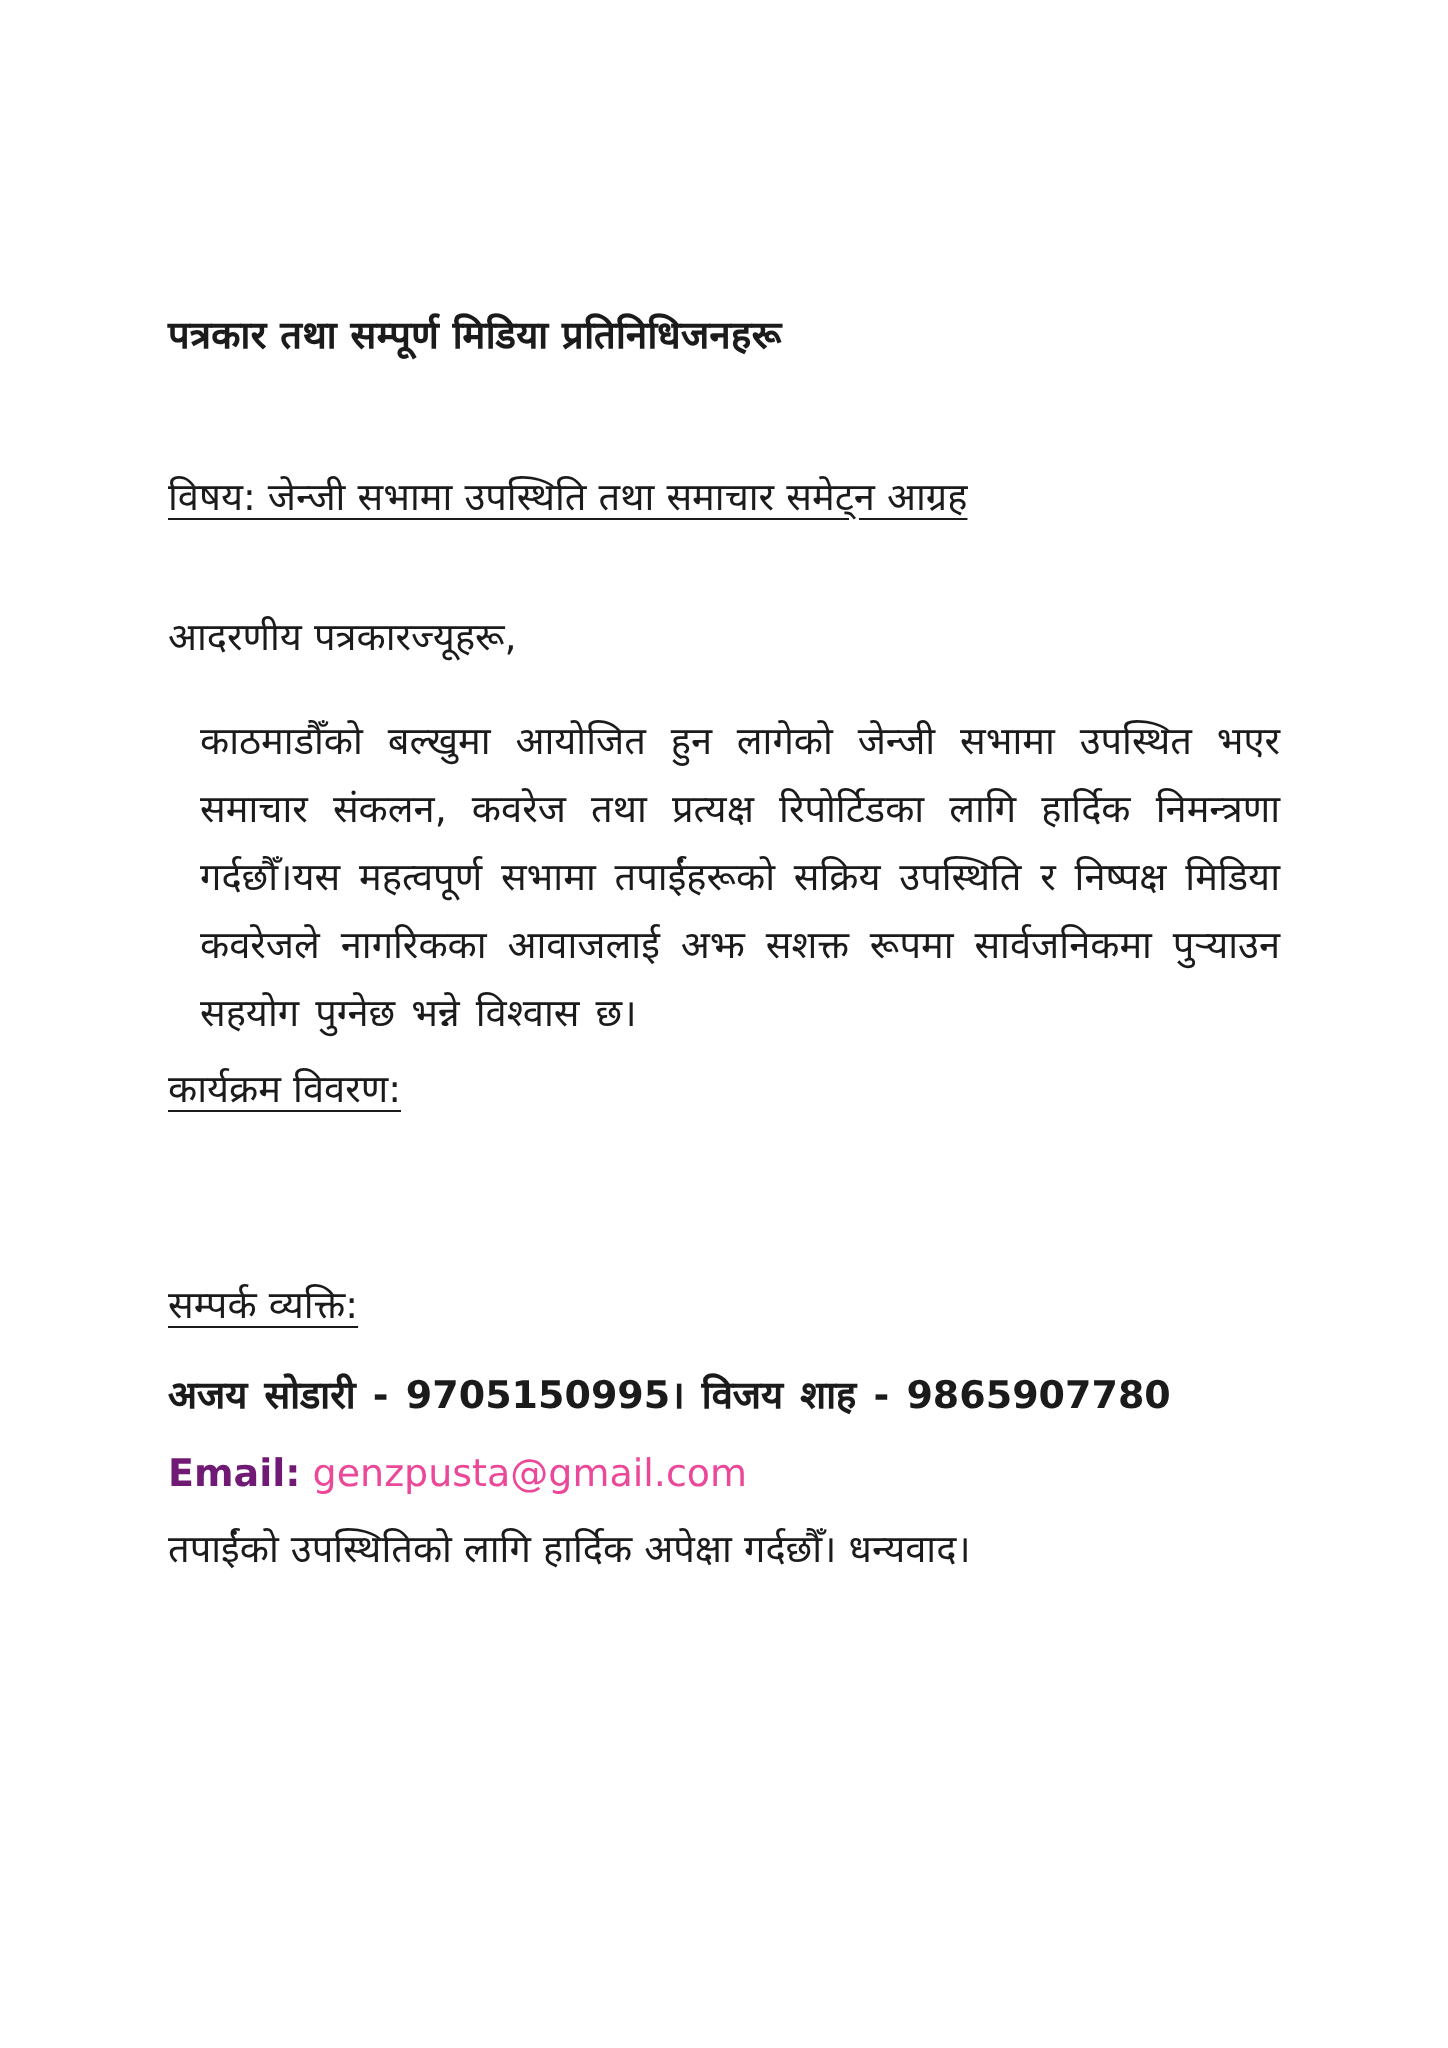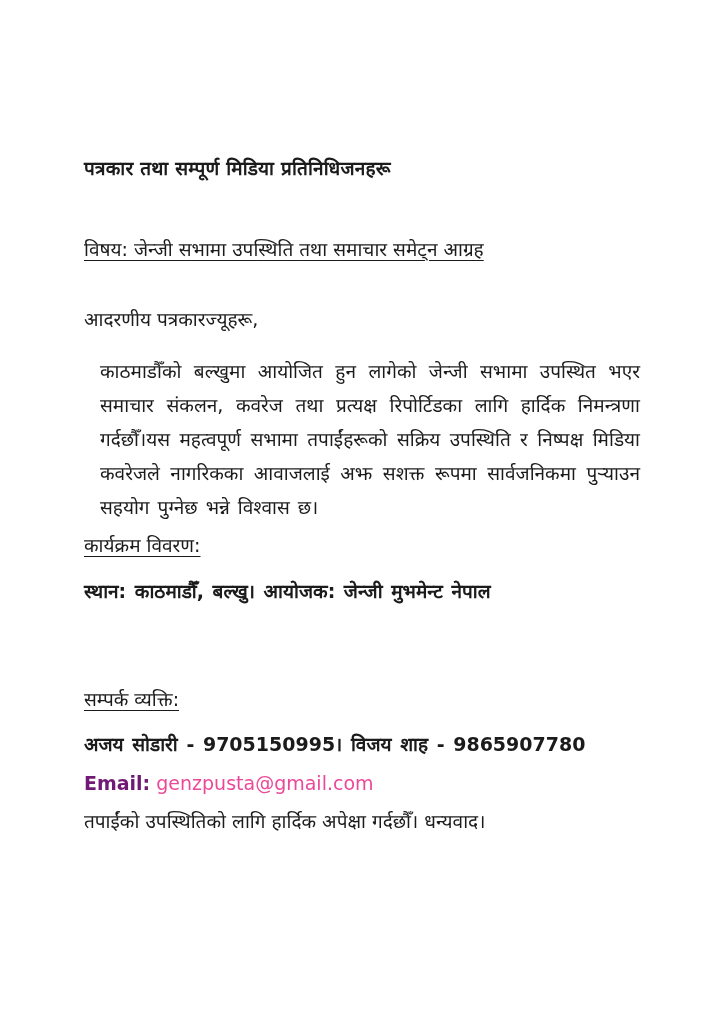--- a/index.html
+++ b/index.html
@@ -76,21 +76,20 @@
 
   <p class="line subject">विषय: जेन्जी सभामा उपस्थिति तथा समाचार समेट्न आग्रह</p>
 
   <p class="line greeting">आदरणीय पत्रकारज्यूहरू,</p>
 
   <p class="body-para">काठमाडौँको बल्खुमा आयोजित हुन लागेको जेन्जी सभामा उपस्थित भएर समाचार संकलन, कवरेज तथा प्रत्यक्ष रिपोर्टिडका लागि हार्दिक निमन्त्रणा गर्दछौँ।यस महत्वपूर्ण सभामा तपाईंहरूको सक्रिय उपस्थिति र निष्पक्ष मिडिया कवरेजले नागरिकका आवाजलाई अझ सशक्त रूपमा सार्वजनिकमा पुऱ्याउन सहयोग पुग्नेछ भन्ने विश्वास छ।</p>
 
   <p class="line section-heading">कार्यक्रम विवरण:</p>
 
 
-  <p class="line detail-bold venue-line">स्थान: काठमाडौँ, बल्खु। आयोजक: जेन्जी मुभमेन्ट नेपाल</p>
 
   <p class="line section-heading contact-heading">सम्पर्क व्यक्ति:</p>
 
   <p class="line detail-bold contact-persons">अजय सोडारी - 9705150995। विजय शाह - 9865907780</p>
 
   <p class="line email-line">
     <span class="email-label">Email:</span>
     <a class="email-link">genzpusta@gmail.com</a>
   </p>
 

